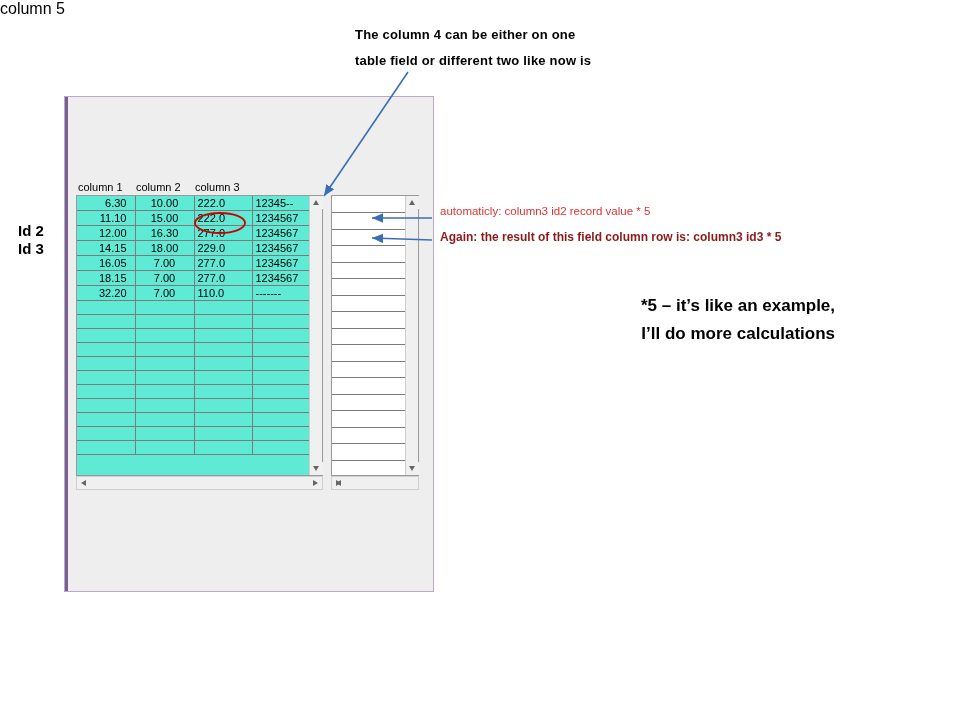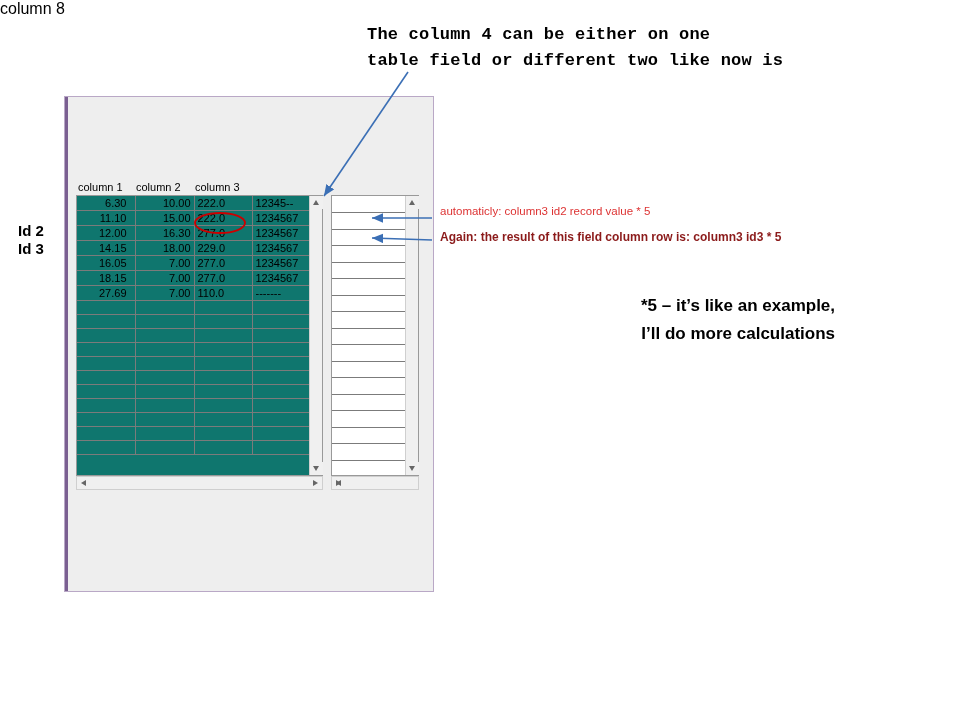--- a/index.html
+++ b/index.html
@@ -40,21 +40,21 @@
     background: #7a5f91;
   }
 
   
   .grid-main {
     position: absolute;
     left: 76px;
     top: 195px;
     width: 247px;
     height: 281px;
-    background: #0f766e;
+    background: #5eead4;
     border: 1px solid #999999;
     box-sizing: border-box;
   }
 
   .gtable {
     border-collapse: collapse;
     width: 233px;
     table-layout: fixed;
     position: absolute;
     left: 0;
@@ -66,21 +66,21 @@
     border-right: 1px solid #7b7b7b;
     font-size: 11px;
     color: #000;
     padding: 0 3px;
     box-sizing: border-box;
     overflow: hidden;
     white-space: nowrap;
     line-height: 14px;
   }
   .gtable td.c1 { width: 58px; text-align: right; padding-right: 8px; }
-  .gtable td.c2 { width: 59px; text-align: right; }
+  .gtable td.c2 { width: 59px; text-align: center; }
   .gtable td.c3 { width: 58px; text-align: left; }
   .gtable td.c4 { width: 62px; text-align: left; border-right: none; }
 
   
   .vscroll {
     position: absolute;
     right: 0;
     top: 0;
     width: 13px;
     height: 100%;
@@ -181,26 +181,25 @@
     box-sizing: border-box;
   }
 
   
   .ann {
     position: absolute;
     font-weight: bold;
     color: #000;
   }
   .note-top {
-    left: 367px;
+    left: 355px;
     top: 22px;
-    font-size: 17px;
+    font-size: 13px;
     line-height: 26px;
     letter-spacing: 0.2px;
-    font-family: Liberation Mono, monospace;
   }
   .note-star {
     left: 607px;
     top: 292px;
     font-size: 17px;
     line-height: 28px;
     text-align: right;
     margin-left: 34px;
   }
   .id-labels {
@@ -282,21 +281,21 @@
             <td class="c3">277.0</td>
             <td class="c4">1234567</td>
           </tr>
           <tr>
             <td class="c1">18.15</td>
             <td class="c2">7.00</td>
             <td class="c3">277.0</td>
             <td class="c4">1234567</td>
           </tr>
           <tr>
-            <td class="c1">27.69</td>
+            <td class="c1">32.20</td>
             <td class="c2">7.00</td>
             <td class="c3">110.0</td>
             <td class="c4">-------</td>
           </tr>
           <tr>
             <td class="c1"></td>
             <td class="c2"></td>
             <td class="c3"></td>
             <td class="c4"></td>
           </tr>
@@ -373,21 +372,21 @@
   </div>
   <div class="hscroll">
     <div class="arrow-left">
         <i class="tri left"></i>
       </div>
     <div class="arrow-right">
         <i class="tri right"></i>
       </div>
   </div>
 
-  <div class="hdr4">column 8</div>
+  <div class="hdr4">column 5</div>
   <div class="grid-col4">
     <table class="c4table">
       <tbody id="col4-body">
           <tr>
             <td></td>
           </tr>
           <tr>
             <td></td>
           </tr>
           <tr>

